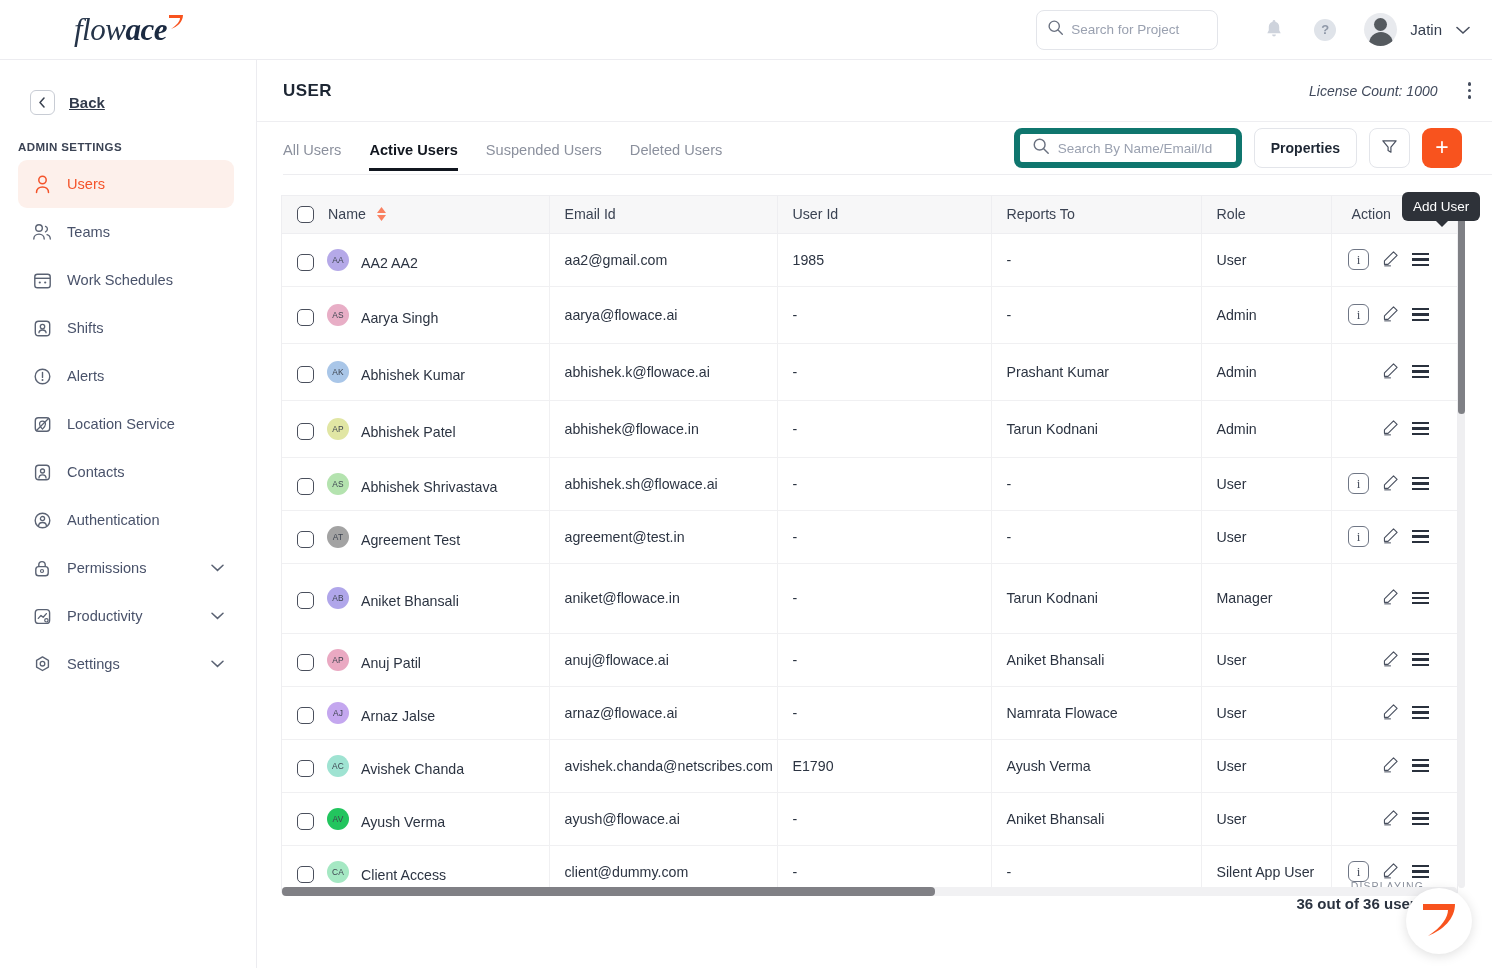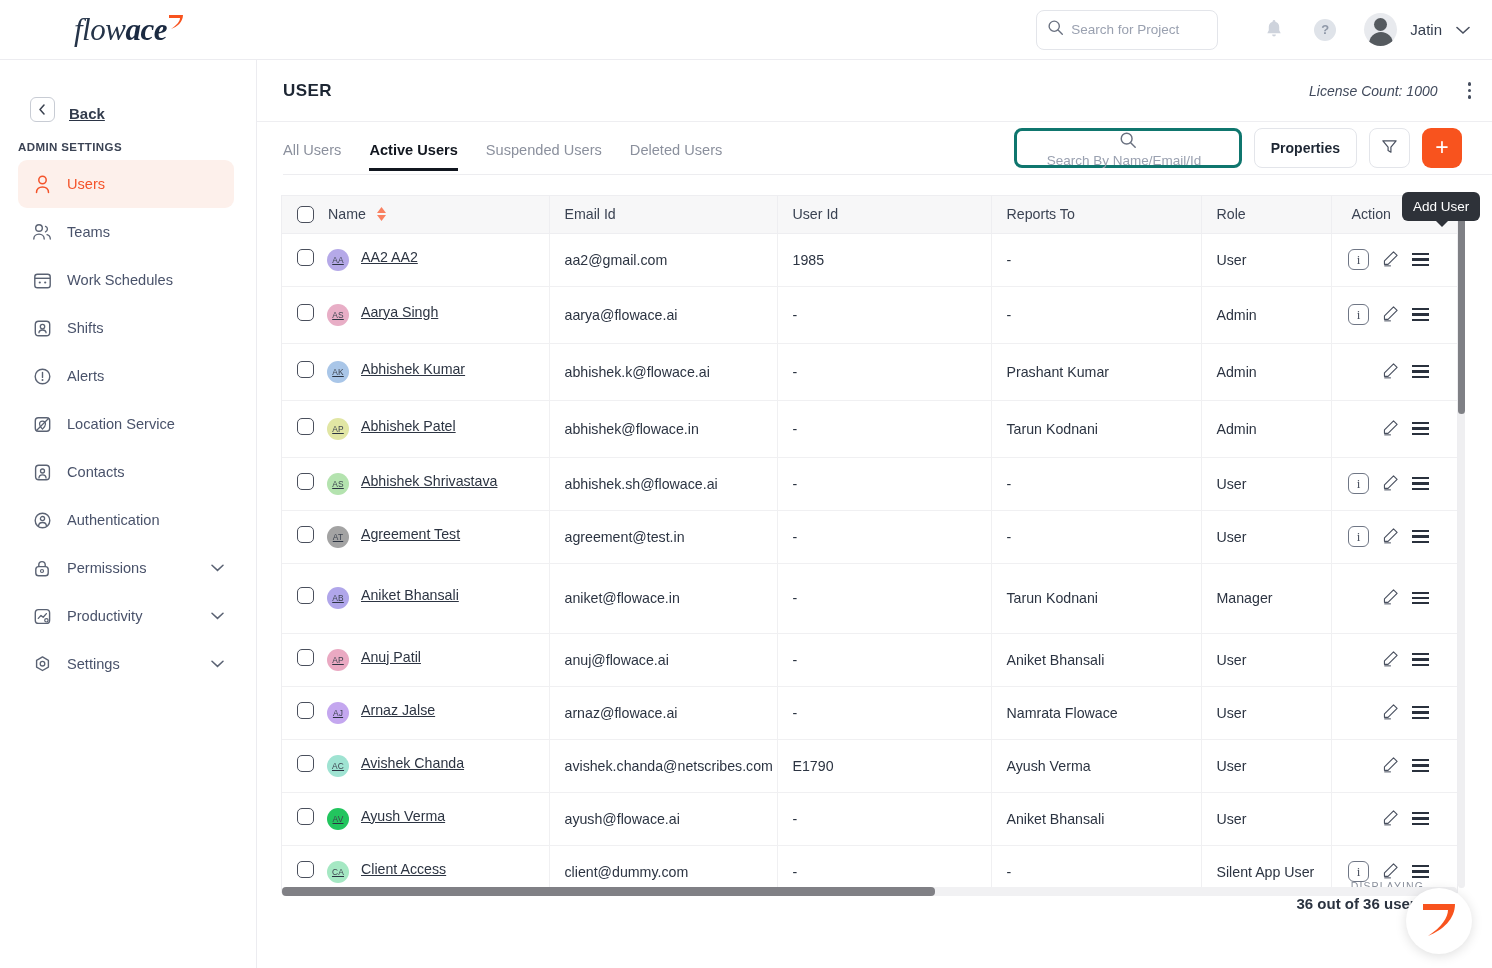--- a/index.html
+++ b/index.html
@@ -52,21 +52,21 @@
   .avatar-top .head { position:absolute; width:13px; height:13px; border-radius:50%; background:#555a5f; left:10px; top:5px;}
   .avatar-top .body { position:absolute; width:24px; height:16px; border-radius:12px 12px 0 0; background:#555a5f; left:4.5px; top:19px;}
   .user-name { margin-left: 13px; font-size: 15px; color: #333c4d; }
   .caret-down { margin-left: 14px; }
 
   
   .sidebar {
     position: absolute; top: 60px; left: 0; width: 257px; height: 908px;
     background: #fff; border-right: 1px solid #ececf0; padding-top: 22px;
   }
-  .back-row { display: flex; align-items: flex-end; padding: 0 0 0 30px; height: 40px; cursor: pointer; text-decoration: underline; }
+  .back-row { display: flex; align-items: center; padding: 0 0 0 30px; height: 40px; cursor: pointer; text-decoration: underline; }
   .back-box {
     width: 25px; height: 25px; border: 1px solid #c8ccd4; border-radius: 6px;
     display: flex; align-items: center; justify-content: center;
   }
   .back-label { margin-left: 14px; font-size: 15px; font-weight: bold; color: #333c4d; }
   .section-label {
     margin: 19px 0 7px 18px; font-size: 11.5px; font-weight: bold;
     letter-spacing: 0.4px; color: #3b4354;
   }
   .nav-item {
@@ -99,22 +99,22 @@
     cursor: pointer; position: relative;
   }
   .tab.active { color: #11161f; font-weight: bold; }
   .tab.active::after {
     content: ""; position: absolute; left: 0; right: 0; bottom: -2px; height: 3px; background: #11161f;
   }
   .tabs-underline { position: absolute; left: 26px; right: 0; bottom: 0; height: 1px; background: #ededf0; }
 
   .tools-row { position: absolute; top: 128px; right: 30px; display: flex; align-items: center; gap: 12px; }
   .tbl-search {
-    width: 228px; height: 40px; border: 3px solid #0f766e; border-radius: 8px;
-    display: flex; align-items: center; padding: 0 12px; background: #fff; flex-direction: column;
+    width: 228px; height: 40px; border: 6px solid #0f766e; border-radius: 8px;
+    display: flex; align-items: center; padding: 0 12px; background: #fff;
   }
   .tbl-search input {
     border: none; outline: none; font-size: 13.5px; color: #5b6478; background: transparent;
     font-family: "Liberation Sans", sans-serif; width: 170px; margin-left: 8px;
   }
   .tbl-search input::placeholder { color: #9aa1b0; }
   .prop-btn {
     height: 40px; padding: 0 16px; border: 1px solid #e3e5ea; border-radius: 8px;
     display: flex; align-items: center; font-size: 14px; font-weight: bold; color: #1d2633;
     background: #fff; cursor: pointer;
@@ -163,21 +163,21 @@
   .col-action { width: 128px; }
 
   .th-inner { display: flex; align-items: center; }
   .chk {
     width: 17px; height: 17px; border: 1.6px solid #4a4f5c; border-radius: 5px;
     display: inline-block; flex: none; cursor: pointer; background: #fff;
   }
   .th-name-label { margin-left: 14px; }
   .sort-arrows { margin-left: 11px; display: flex; flex-direction: column; gap: 2px; cursor: pointer; }
 
-  .name-cell { display: flex; align-items: flex-start; text-decoration: underline; }
+  .name-cell { display: flex; align-items: flex-end; }
   .av {
     width: 22px; height: 22px; border-radius: 50%; margin-left: 13px; flex: none;
     font-size: 8.4px; color: #3d4450; display: flex; align-items: center; justify-content: center;
     letter-spacing: 0.2px;
   }
   .nm { margin-left: 12px; }
   .act-cell { display: flex; align-items: center; justify-content: flex-end; padding-right: 30px; gap: 13px; }
   .info-btn {
     width: 21px; height: 21px; border: 1.3px solid #6f7685; border-radius: 6px;
     display: flex; align-items: center; justify-content: center;

